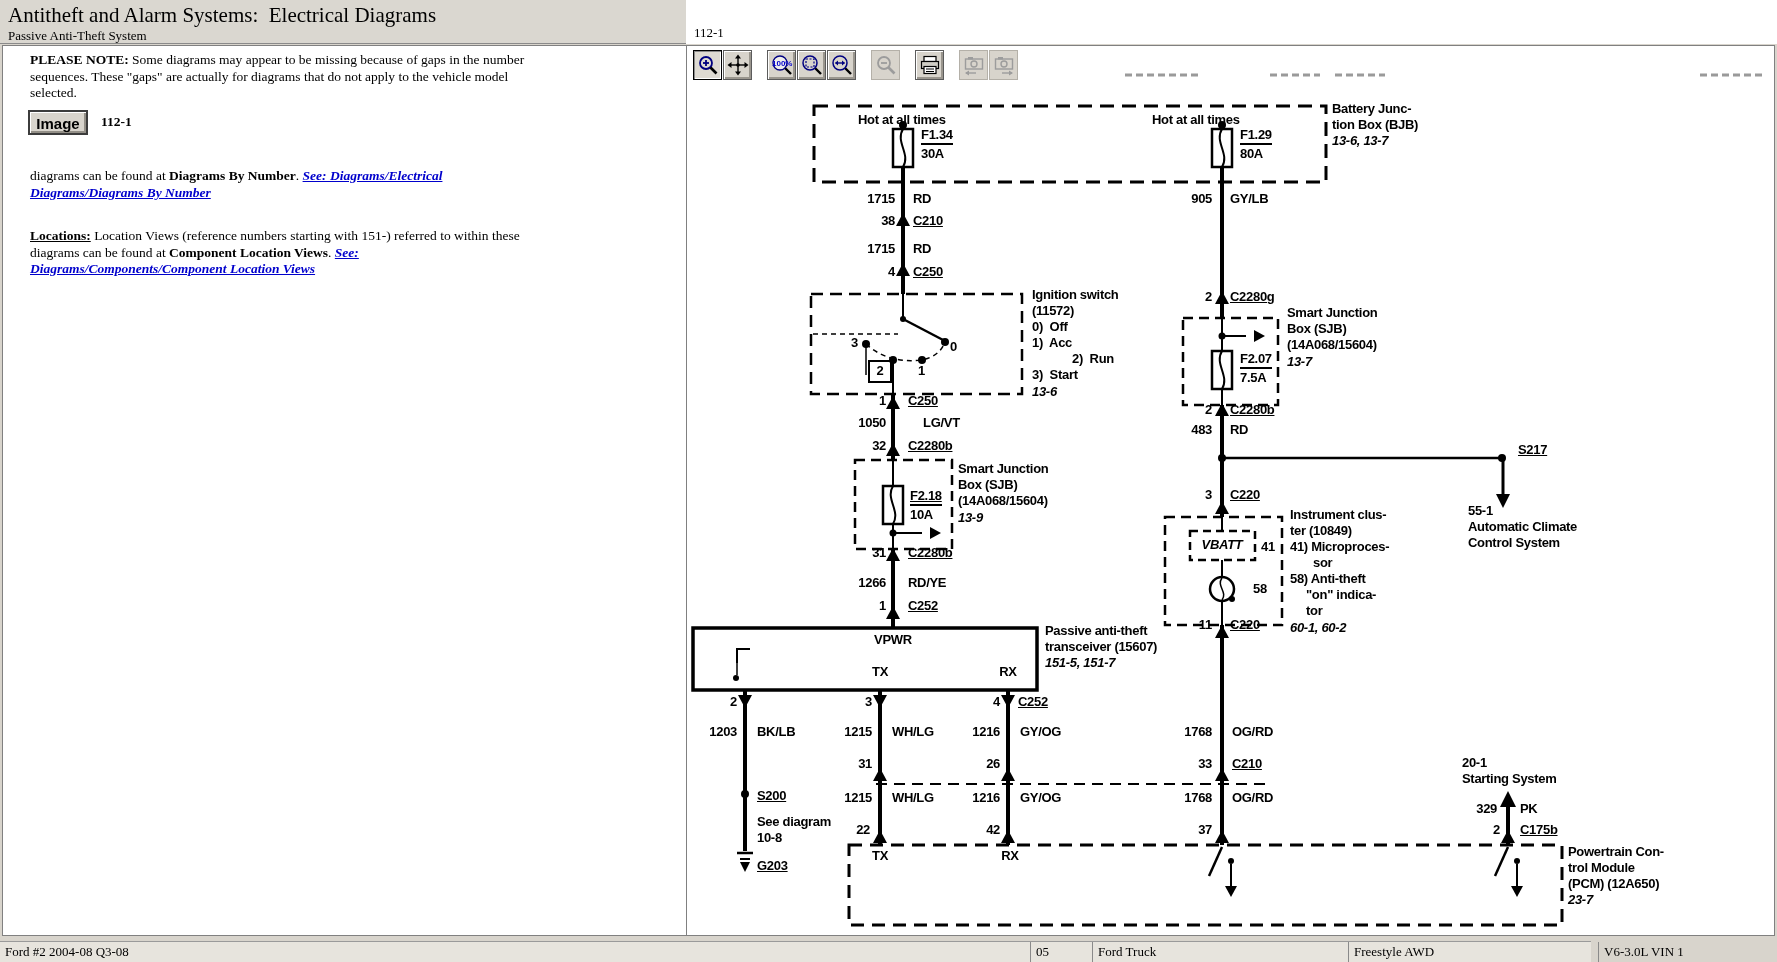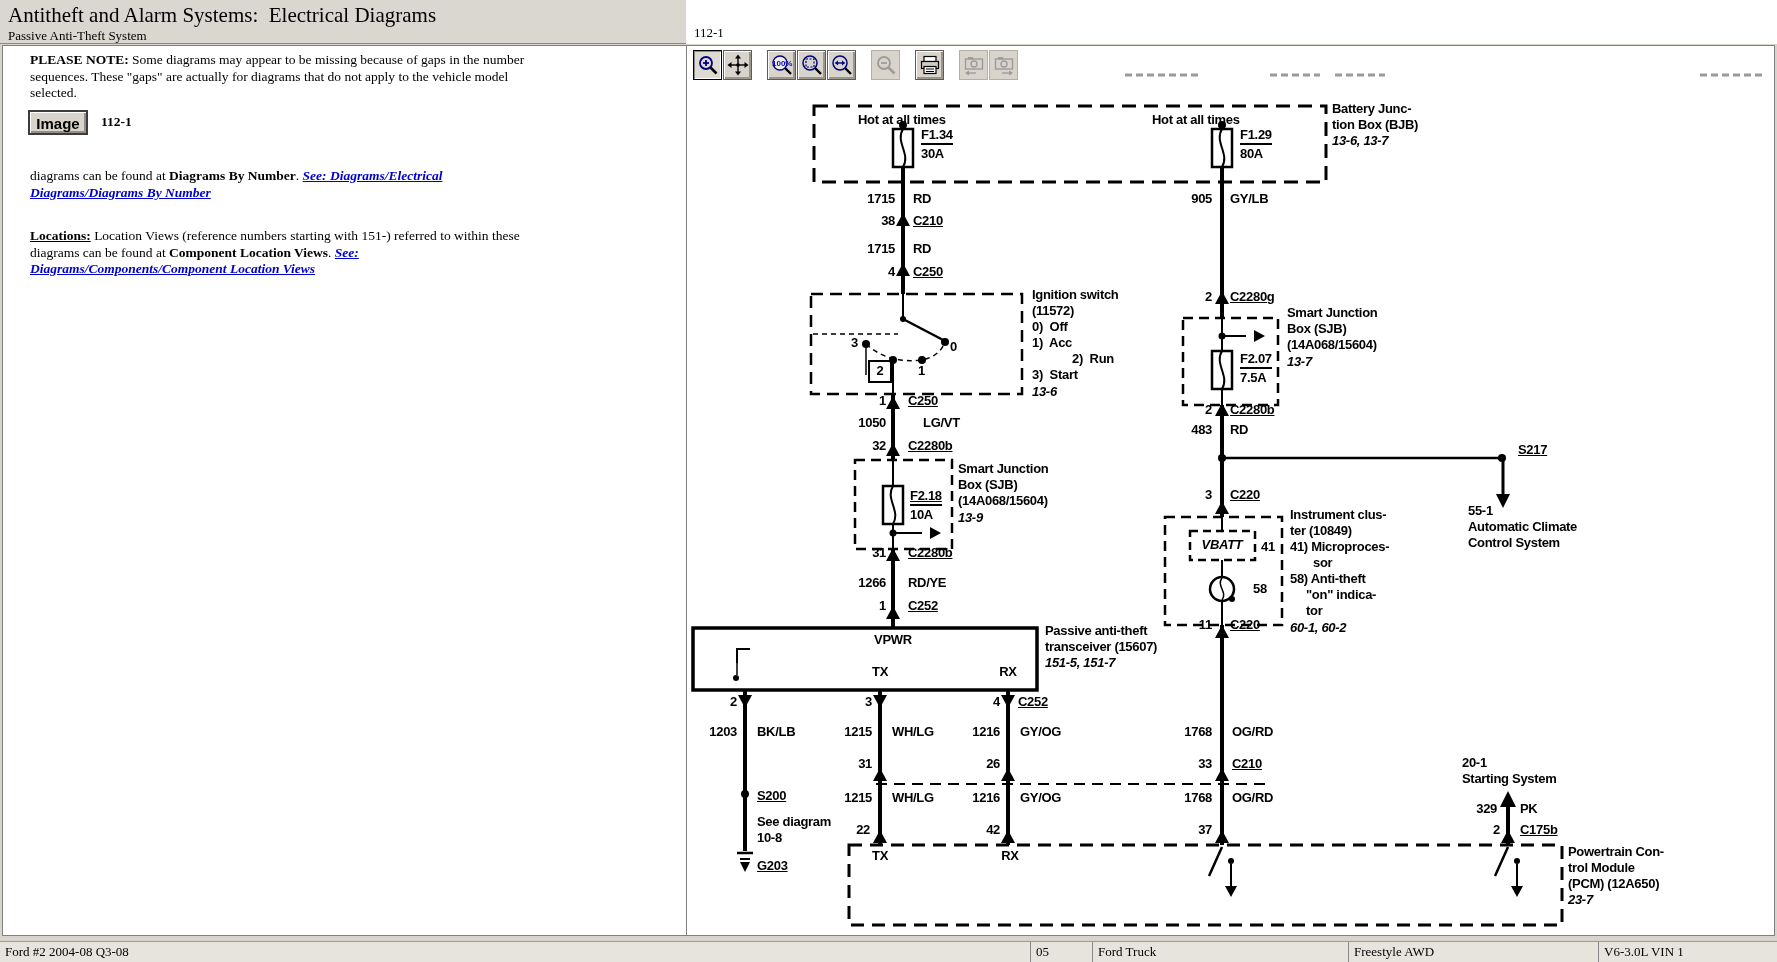--- a/index.html
+++ b/index.html
@@ -67,21 +67,21 @@
     position:absolute;font-family:"Liberation Sans",sans-serif;
     font-size:13px;font-weight:bold;letter-spacing:-0.3px;color:#000;white-space:pre;line-height:14px;
   }
   .dlabel.r{transform:translateX(-100%);}
   .dlabel.c{transform:translateX(-50%);}
   .dlabel.i{font-style:italic;}
   .dlabel.u{text-decoration:underline;}
   .dlabel.fr{border-bottom:2px solid #000;padding-bottom:1px;}
   
   #status-bar{
-    position:absolute;left:0;top:941px;width:1777px;height:21px;
+    position:absolute;left:0;top:941px;width:1591px;height:21px;
     background:#e7e4dd;border-top:1px solid #9a9a9a;box-sizing:border-box;
   }
   .status-cell{
     position:absolute;top:0;height:20px;font-size:13px;color:#000;
     padding:2px 0 0 5px;box-sizing:border-box;border-left:1px solid #8a8a8a;
     overflow:hidden;white-space:nowrap;font-family:"Liberation Serif",serif;
   }
   .status-cell.first{border-left:none;}
 </style>
 </head>

